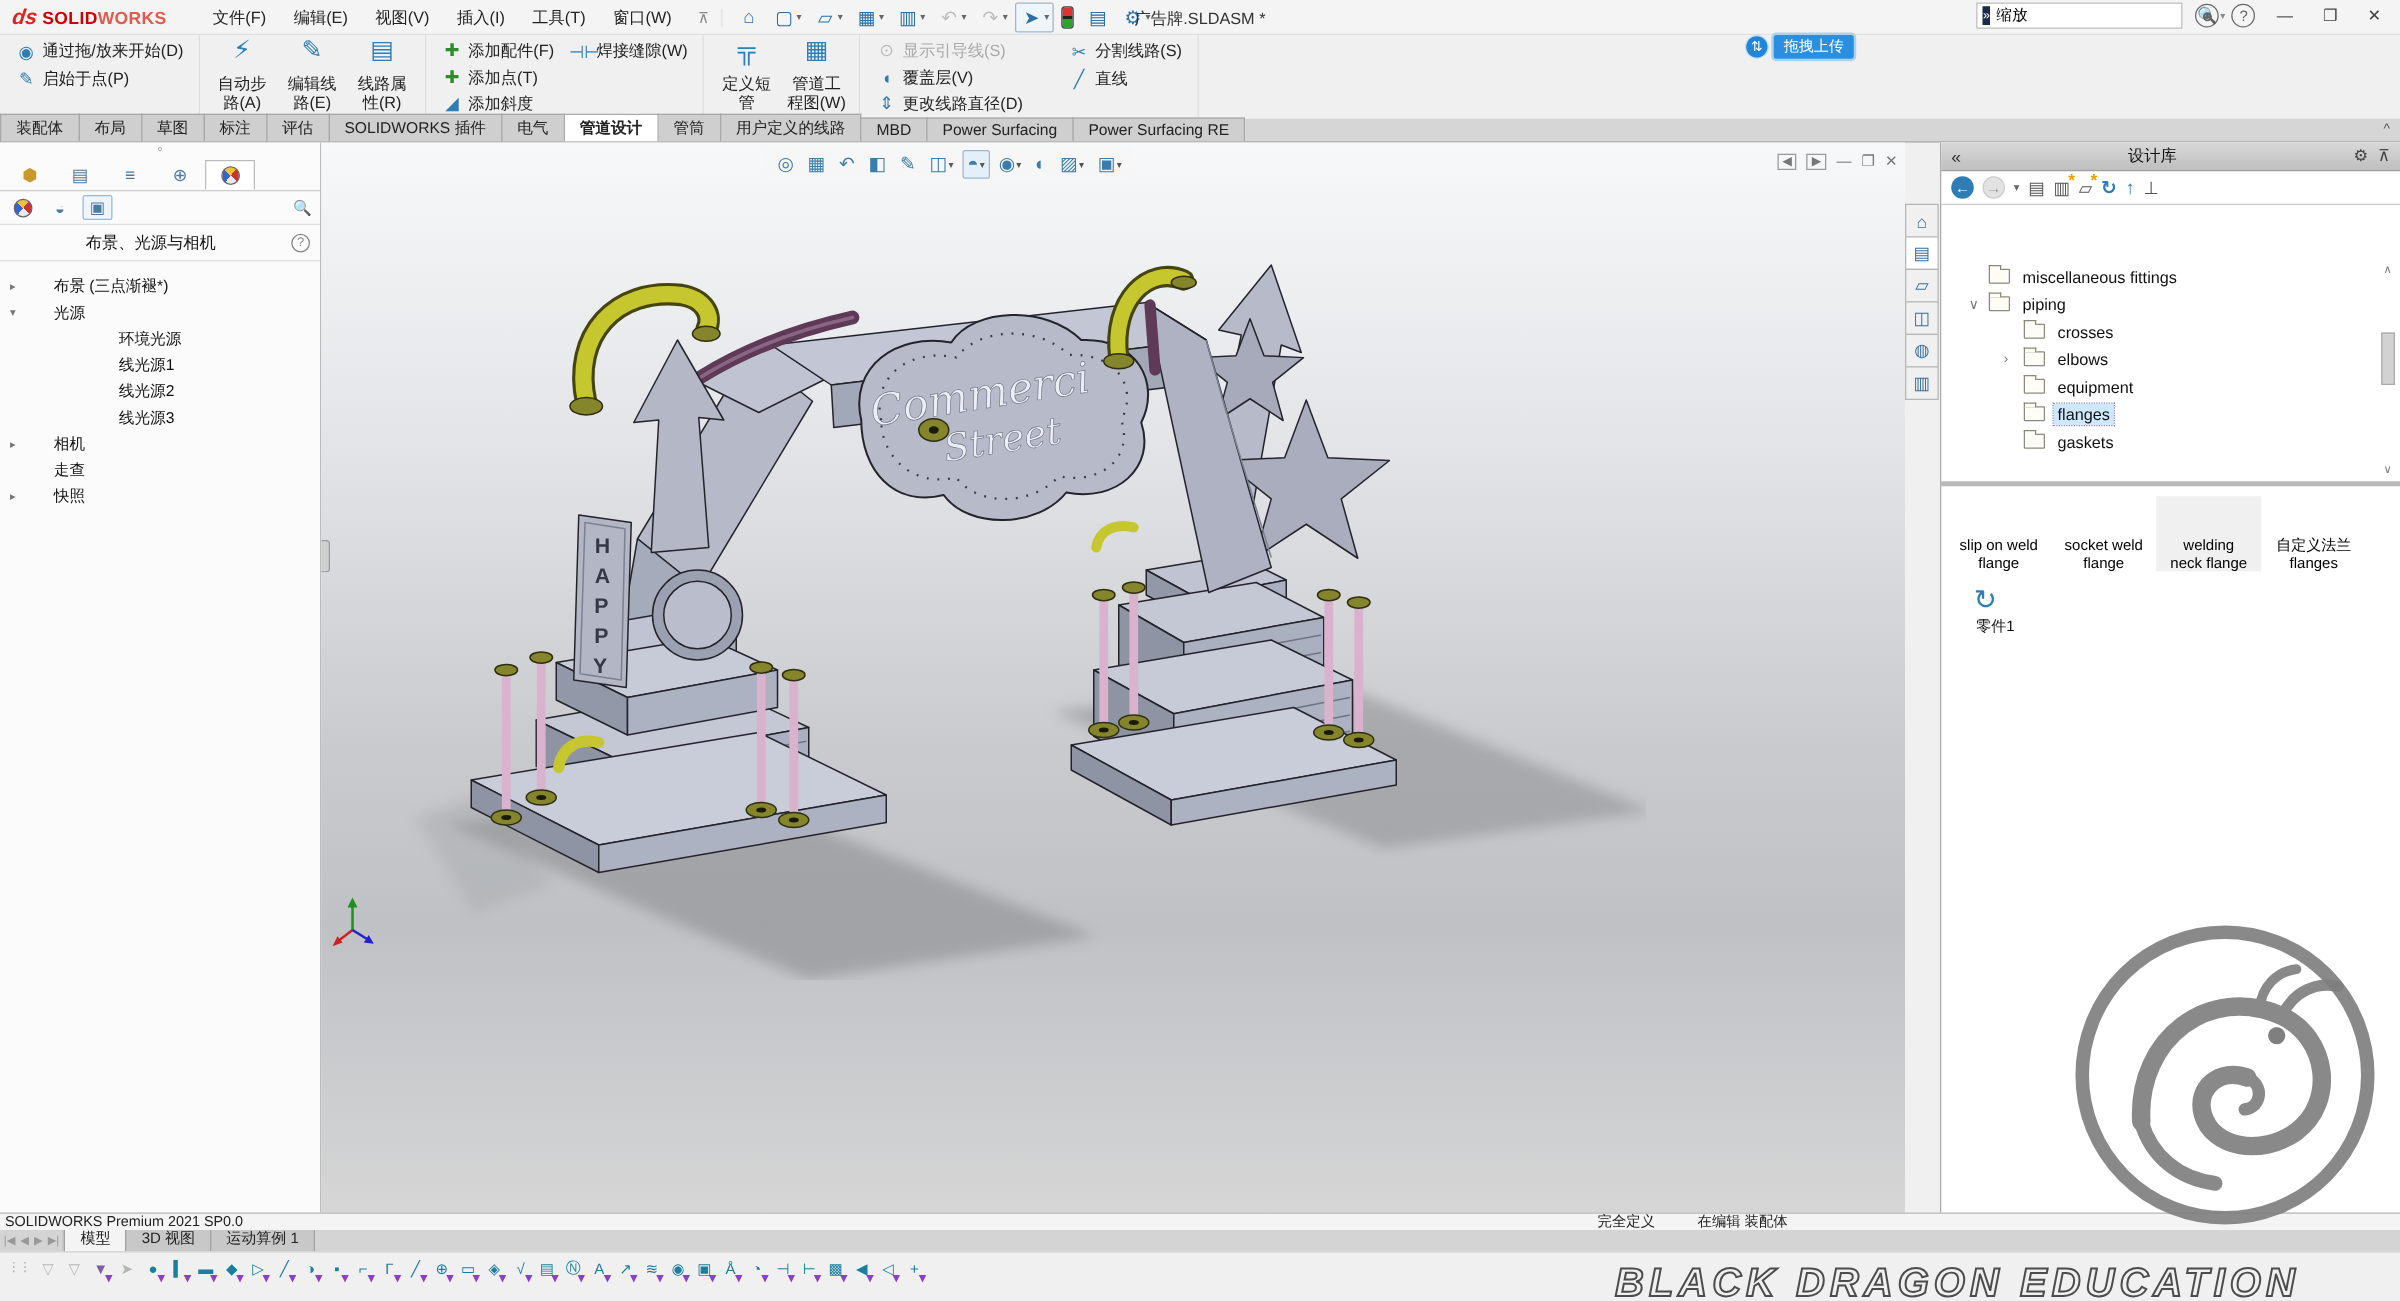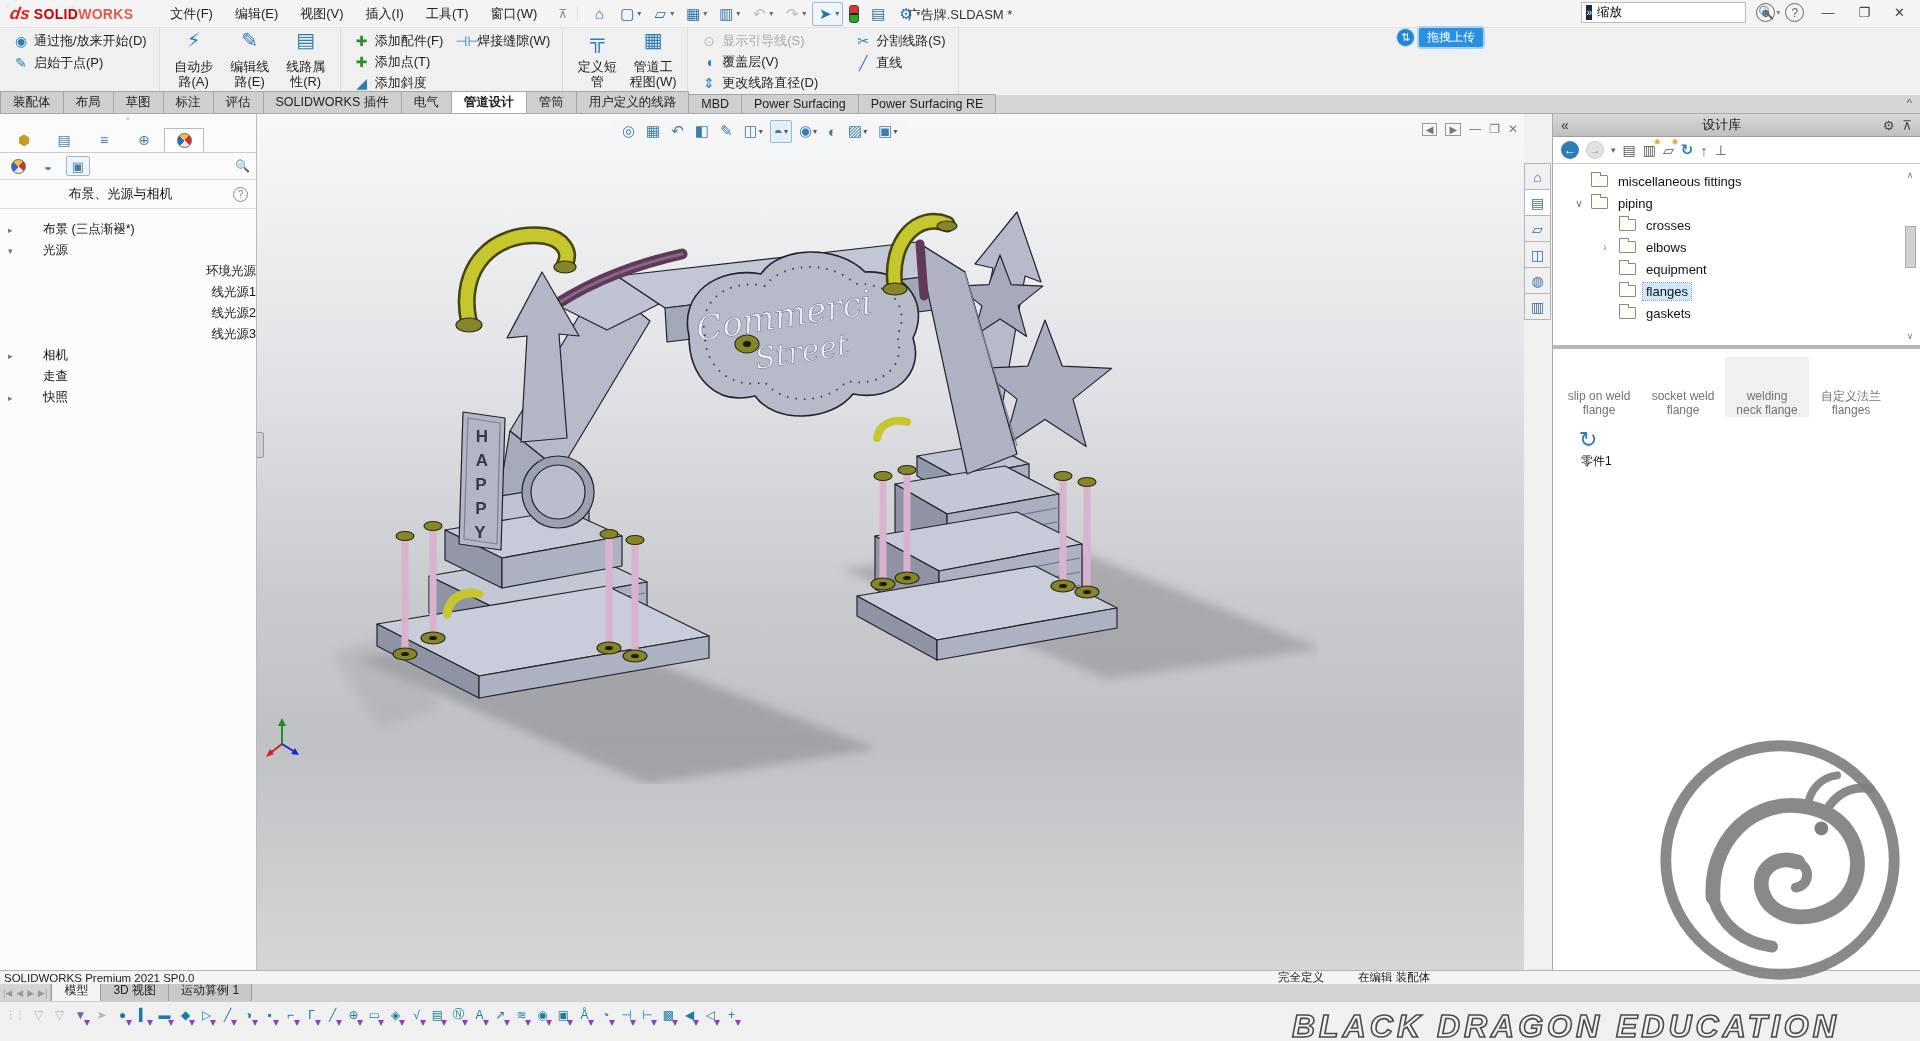--- a/index.html
+++ b/index.html
@@ -73,21 +73,21 @@
   #lp-subtabs { display:flex; align-items:center; padding:3px 6px; border-bottom:1px solid #ddd; gap:6px; }
   .lp-sub { width:24px; height:20px; display:flex; align-items:center; justify-content:center; border:1px solid transparent; border-radius:2px; }
   .lp-sub.pressed { border-color:#9ab8d0; background:#eef5fb; }
   .lp-sub .g { font-size:13px; color:#4a7aa8; }
   #lp-filter { margin-left:auto; color:#999; font-size:12px; }
   #lp-title { display:flex; align-items:center; padding:5px 8px; border-bottom:1px solid #ddd; }
   #lp-title .t { flex:1; text-align:center; font-size:13px; color:#111; }
   #lp-title .q { width:15px; height:15px; border:1.4px solid #888; border-radius:50%; color:#888; font-size:10px; display:flex; align-items:center; justify-content:center; }
   #lp-tree { padding-top:10px; }
   .trow { height:21px; display:flex; align-items:center; padding-left:8px; font-size:12.5px; color:#111; }
-  .trow.lv2 { padding-left:60px;justify-content:flex-end; }
+  .trow.lv2 { padding-left:60px; }
   .trow .arr { width:13px; color:#777; font-size:9px; }
   .tic { width:16px; height:14px; margin-right:6px; position:relative; flex:0 0 16px; }
 
   
   #viewport { position:absolute; left:257px; top:0; width:1267px; height:100%; overflow:hidden;
     background:linear-gradient(180deg,#f7f8f9 0%,#e3e4e7 28%,#c9cbcf 55%,#bfc1c5 72%,#d7d7d7 100%); }
   #headsup { position:absolute; left:355px; top:3px; display:flex; align-items:center; gap:3px;
     background:rgba(246,246,246,.55); padding:2px 6px; border-radius:3px; }
   .hbtn { display:flex; align-items:center; padding:2px 3px; border:1px solid transparent; border-radius:2px; }
   .hbtn .g { font-size:15px; color:#3a7cab; }
@@ -110,37 +110,37 @@
   #tp-header .col { color:#333; font-size:14px; }
   #tp-header .t { flex:1; text-align:center; font-size:13px; color:#111; }
   #tp-header .gear,#tp-header .pin { color:#444; font-size:13px; margin-left:8px; }
   #tp-toolbar { height:27px; display:flex; align-items:center; gap:7px; padding:0 8px; border-bottom:1px solid #ccc; }
   .tpt { font-size:14px; color:#555; position:relative; }
   .tpt.circ-blue { width:18px; height:18px; border-radius:50%; background:#2e7db5; color:#fff; font-size:12px; display:flex; align-items:center; justify-content:center; }
   .tpt.circ-gray { width:18px; height:18px; border-radius:50%; background:#e2e2e2; color:#999; font-size:12px; display:flex; align-items:center; justify-content:center; border:1px solid #ccc; }
   .tpt.plain { font-size:9px; color:#666; }
   .tpt.blue2 { color:#2e7db5; font-weight:bold; font-size:15px; }
   .tpt.star::after { content:"*"; position:absolute; right:-4px; top:-6px; color:#e8a000; font-weight:bold; }
-  #tp-tree { height:185px; overflow:hidden; position:relative; padding-top:6px; border-bottom:4px solid #b8b8b8; }
+  #tp-tree { height:185px; overflow:hidden; position:relative; padding-top:6px; border-bottom:4px solid #b8b8b8;margin-top:40px; }
   .frow { height:22px; display:flex; align-items:center; font-size:13px; color:#111; }
   .frow.lv1 { padding-left:40px; } .frow.lv1 .fexp { margin-left:-18px; }
   .frow.lv2 { padding-left:66px; } .frow.lv2 .fexp { margin-left:-16px; }
   .frow.selected .flabel { background:#cde8ff; outline:1px dotted #88b; }
   .fexp { width:16px; color:#777; font-size:11px; }
   .fic { width:17px; height:12px; background:#fdfdf5; border:1px solid #8a8a7a; border-radius:1px; position:relative; margin-right:7px; box-shadow:inset 0 0 0 1px #fff; }
   .fic::before { content:""; position:absolute; left:-1px; top:-4px; width:8px; height:3px; background:#fdfdf5; border:1px solid #8a8a7a; border-bottom:none; }
   .flabel { padding:1px 3px; }
   #tp-scroll { position:absolute; right:2px; top:6px; bottom:4px; width:14px; }
   #tp-scroll .sa { position:absolute; width:12px; text-align:center; color:#777; font-size:9px; }
   #tp-scroll .thumb { position:absolute; left:1px; top:56px; width:11px; height:42px; background:#d2d2d2; border:1px solid #aaa; }
   #tp-items { display:flex; padding:8px 4px 0; }
   .lib-item { width:84px; display:flex; flex-direction:column; align-items:center; }
   .lib-item.hover { background:#f0f0f0; }
   .thumb { width:40px; height:32px; }
-  .lib-label { font-size:12px; text-align:center; line-height:14px; color:#737373; }
+  .lib-label { font-size:12px; text-align:center; line-height:14px; color:#000000; }
   #tp-part { display:flex; flex-direction:column; align-items:flex-start; padding:10px 0 0 26px; }
   #tp-part .pg { font-size:22px; color:#2e7db5; height:26px; }
   #tp-part .pl { font-size:12px; color:#111; padding-left:2px; }
 
   
   #doctabs { position:absolute; left:0; top:983px; width:100%; height:18px; background:#d4d4d4; border-top:1px solid #aaa; display:flex; align-items:flex-end; }
   .dnav { display:flex; align-items:center; height:100%; padding:0 3px; border-right:1px solid #bbb; color:#999; font-size:9px; gap:4px; }
   .dtab { padding:1px 12px 2px; font-size:12px; background:#c8c8c8; border:1px solid #a0a0a0; border-bottom:none; margin-right:-1px; }
   .dtab.active { background:#f4f4f4; font-weight:normal; }
   #bottombar { position:absolute; left:0; top:1001px; width:100%; height:26px; background:#f0f0f0; border-top:1px solid #d0d0d0; display:flex; align-items:center; padding-left:2px; }

